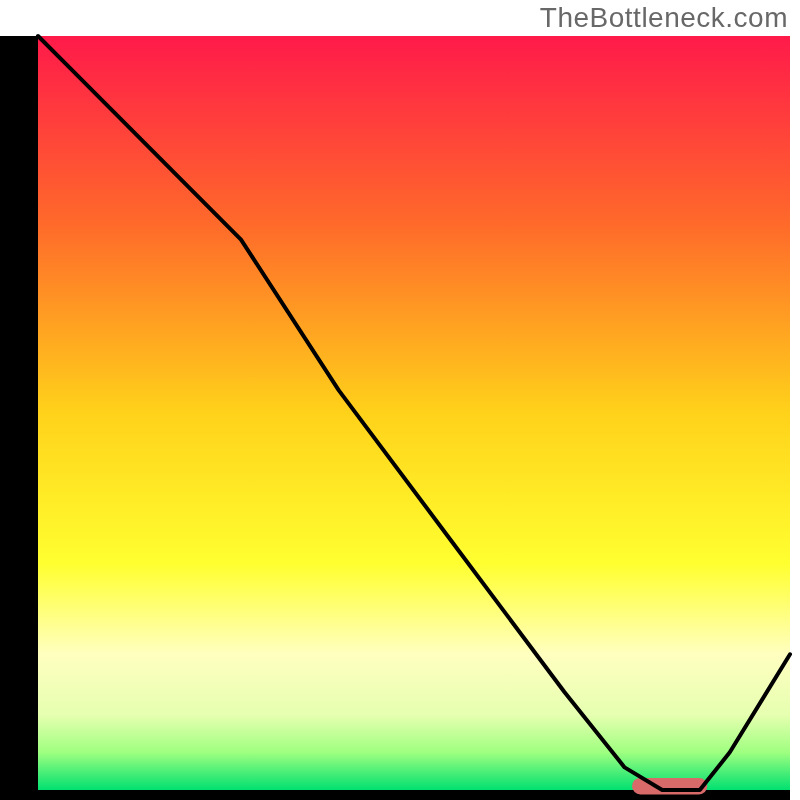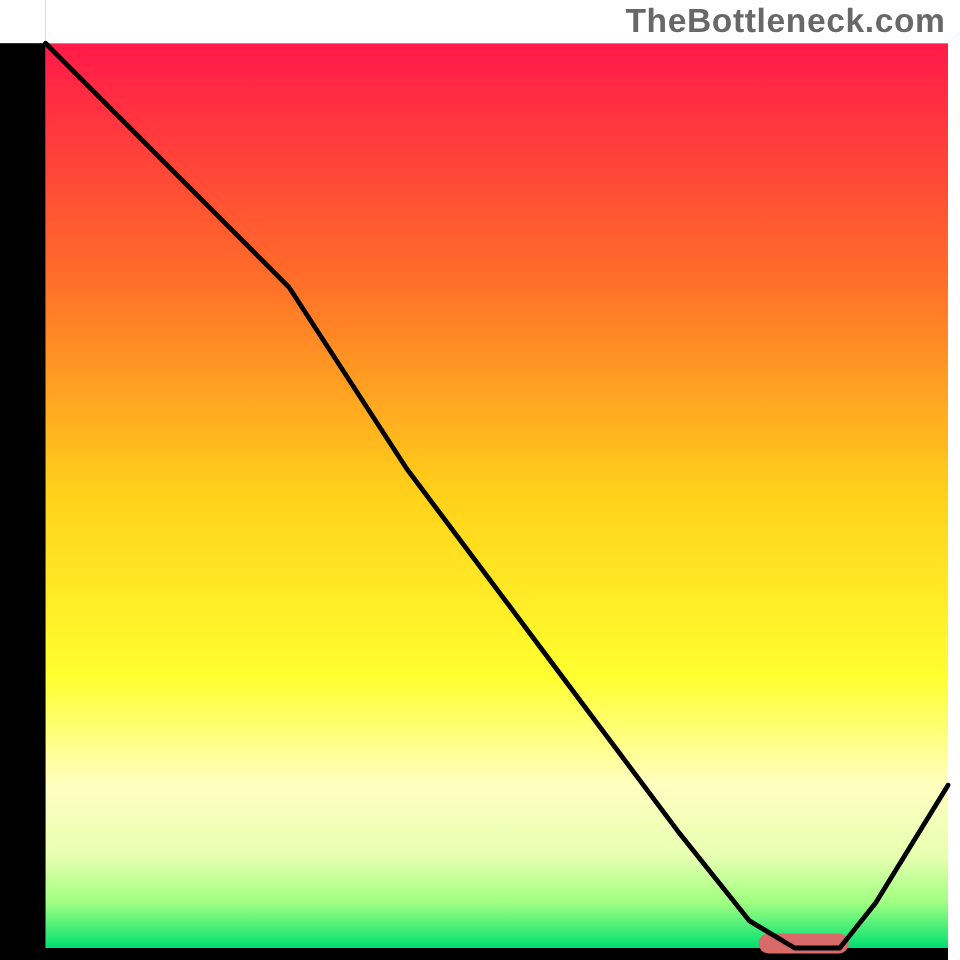--- a/index.html
+++ b/index.html
@@ -14,21 +14,21 @@
   .container {
     position: relative;
     width: 800px;
     height: 800px;
   }
   .watermark {
     position: absolute;
     top: 2px;
     right: 12px;
     font-size: 28px;
-    font-weight: 700;
+    font-weight: 400;
     color: #686868;
     letter-spacing: 0.5px;
   }
   svg {
     display: block;
   }
 </style>
 </head>
 <body>
 

